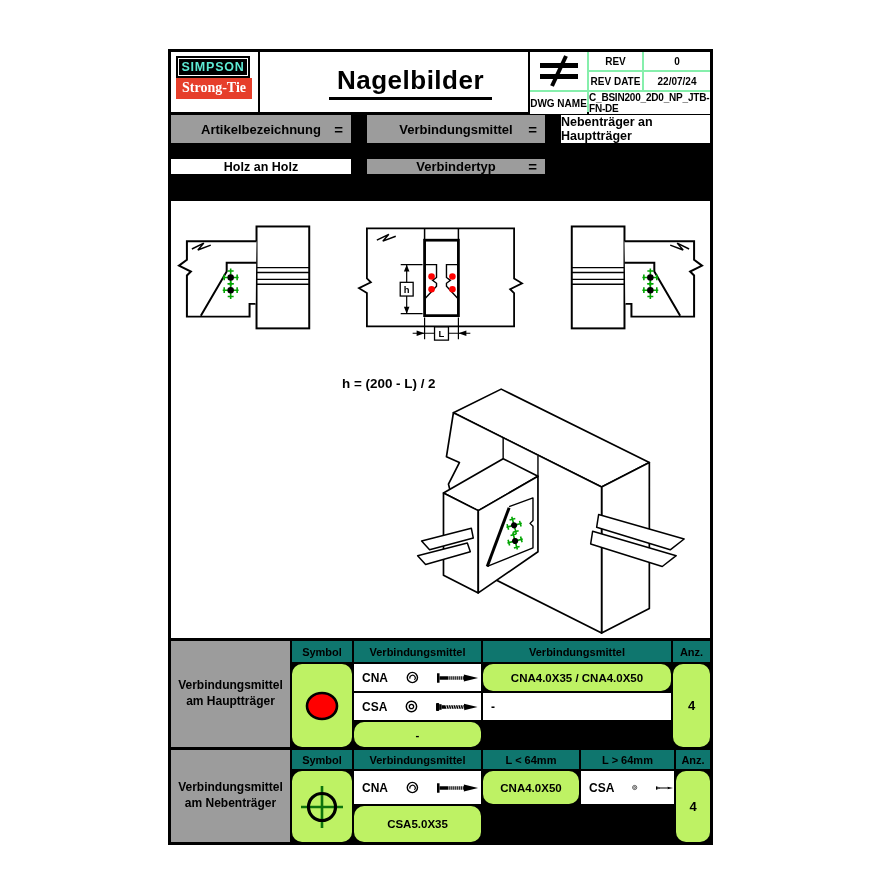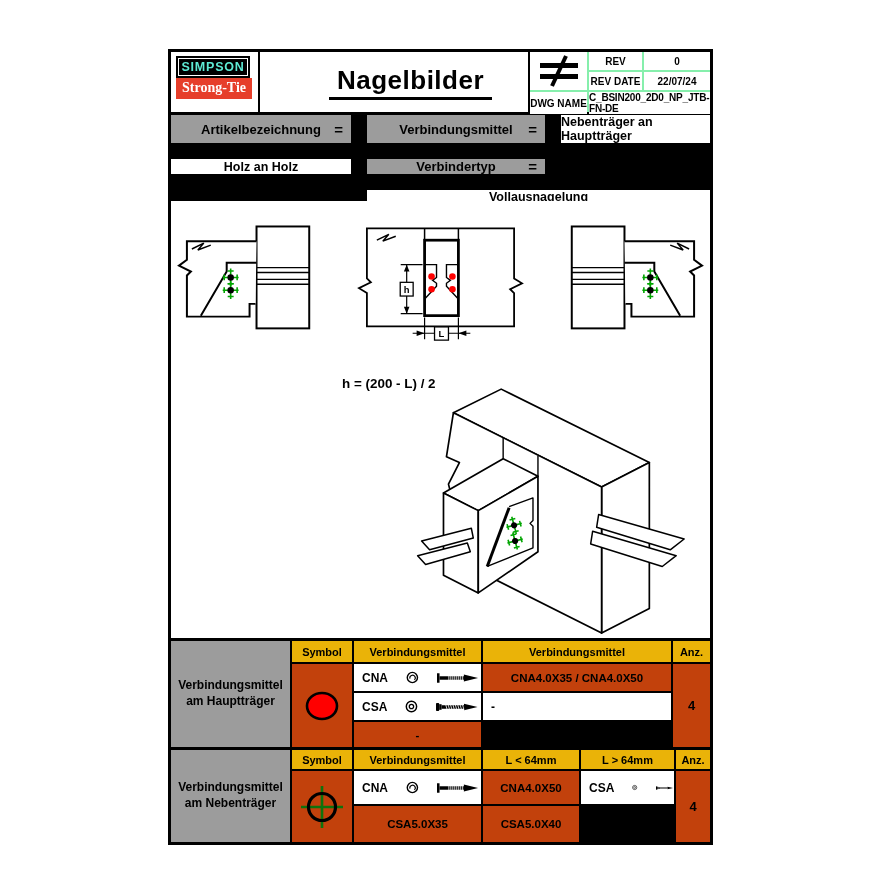--- a/index.html
+++ b/index.html
@@ -38,26 +38,26 @@
 
   
   .draw{flex:1;position:relative;background:#fff;}
   .draw svg{position:absolute;inset:0;width:100%;height:100%;}
 
   
   .t1{display:grid;grid-template-columns:119px 60px 127px 188px 1fr;
       grid-template-rows:21px 27px 27px 1fr;gap:2px;background:#000;height:106px;border-top:3px solid #000;}
   .t2{display:grid;grid-template-columns:119px 60px 127px 96px 93px 1fr;
       grid-template-rows:19px 33px 1fr;gap:2px;background:#000;height:92px;border-top:3px solid #000;}
-  .gcell{background:#eab308;display:flex;align-items:center;justify-content:center;
+  .gcell{background:#0f766e;display:flex;align-items:center;justify-content:center;
       font-weight:bold;font-size:11px;}
   .biglab{background:#9c9c9c;display:flex;align-items:center;justify-content:center;text-align:center;
       font-weight:bold;font-size:12px;line-height:1.3;padding:12px 4px;}
-  .wcell{background:#c2410c;display:flex;align-items:center;justify-content:center;
-      font-weight:bold;font-size:11.5px;}
+  .wcell{background:#bef264;display:flex;align-items:center;justify-content:center;
+      font-weight:bold;font-size:11.5px;border-radius:10px;}
   .fast{background:#fff;display:flex;align-items:center;gap:18px;padding-left:8px;justify-content:flex-start;
       font-weight:bold;font-size:12px;}
   .rspan3{grid-row:2/5;}
   .rspan2{grid-row:2/4;}
 </style>
 </head>
 <body>
 
 <div class="page">
  <div class="doc">
@@ -97,21 +97,20 @@
     <div class="lab">
       <span>Verbindungsmittel</span>
       <span class="eq">=</span>
     </div>
     <div class="val">Nebenträger an Hauptträger</div>
     <div class="val">Holz an Holz</div>
     <div class="lab">
       <span>Verbindertyp</span>
       <span class="eq">=</span>
     </div>
-    <div class="val span2">Vollausnagelung</div>
   </div>
 
   <div class="draw">
    <svg viewBox="0 0 542 446" preserveAspectRatio="none">
     <defs>
       <g id="xh">
         <path d="M0,-9 V9 M-8,0 H8 M-3,-6.5 H3 M-3,6.5 H3 M-6.5,-3 V3 M6.5,-3 V3" stroke="#00a500" stroke-width="1.6" fill="none"></path>
         <circle r="2.3" fill="#000"></circle>
       </g>
     </defs>
@@ -274,17 +273,16 @@
       </svg>
       <svg width="52" height="14" viewBox="0 0 56 14">
         <rect x="0" y="2" width="4" height="10" rx="1" fill="#000"></rect>
         <rect x="4" y="3.5" width="3" height="7" fill="#000"></rect>
         <rect x="7" y="4.8" width="29" height="4.4" fill="#000"></rect>
         <path d="M35,3 L52,7 L35,11 Z" fill="#000"></path>
         <path d="M12,3.5 l2,7 M15,3.5 l2,7 M18,3.5 l2,7 M21,3.5 l2,7 M24,3.5 l2,7 M27,3.5 l2,7 M30,3.5 l2,7 M33,3.5 l2,7" stroke="#fff" stroke-width="1"></path>
       </svg>
     </div>
     <div class="wcell">CSA5.0X35</div>
-    <div class="wcell">CSA5.0X40</div>
   </div>
 
  </div>
 </div>
 
 </body></html>

